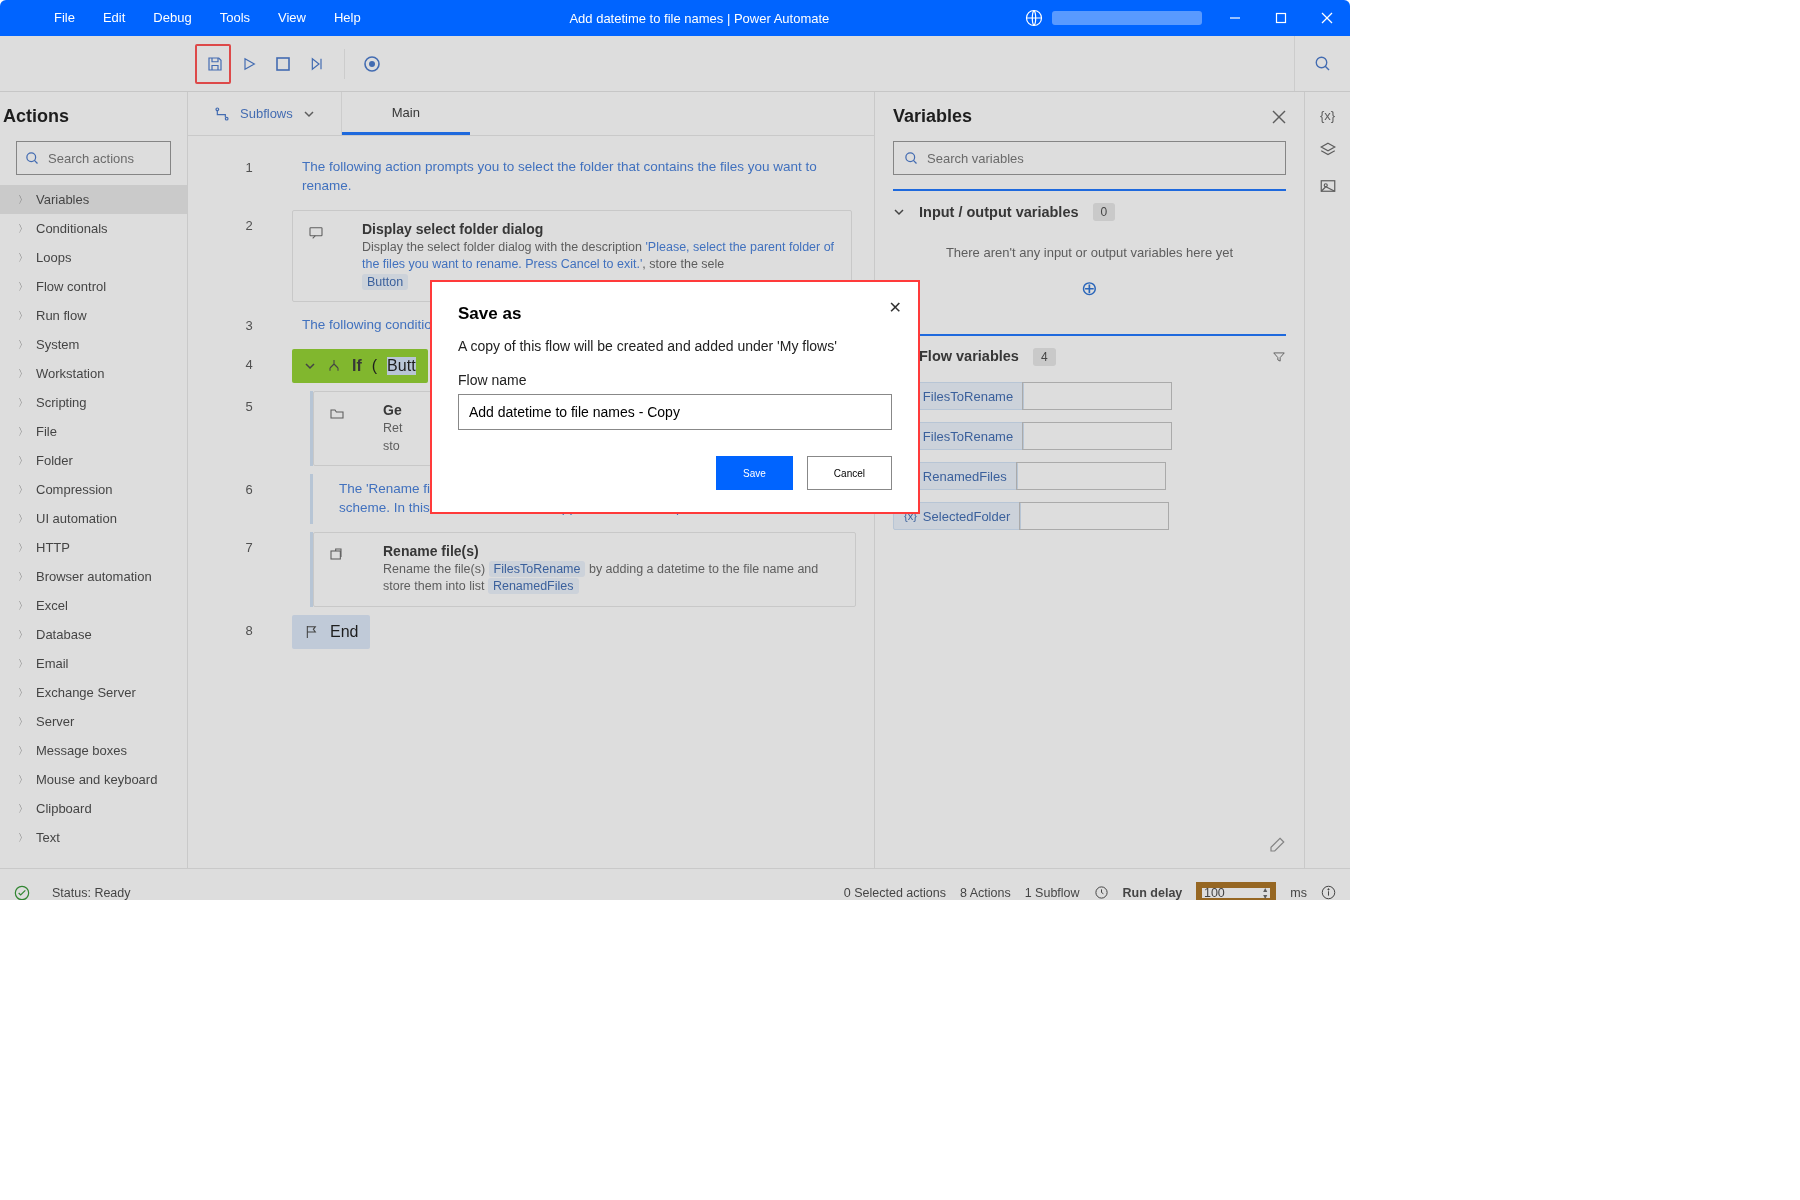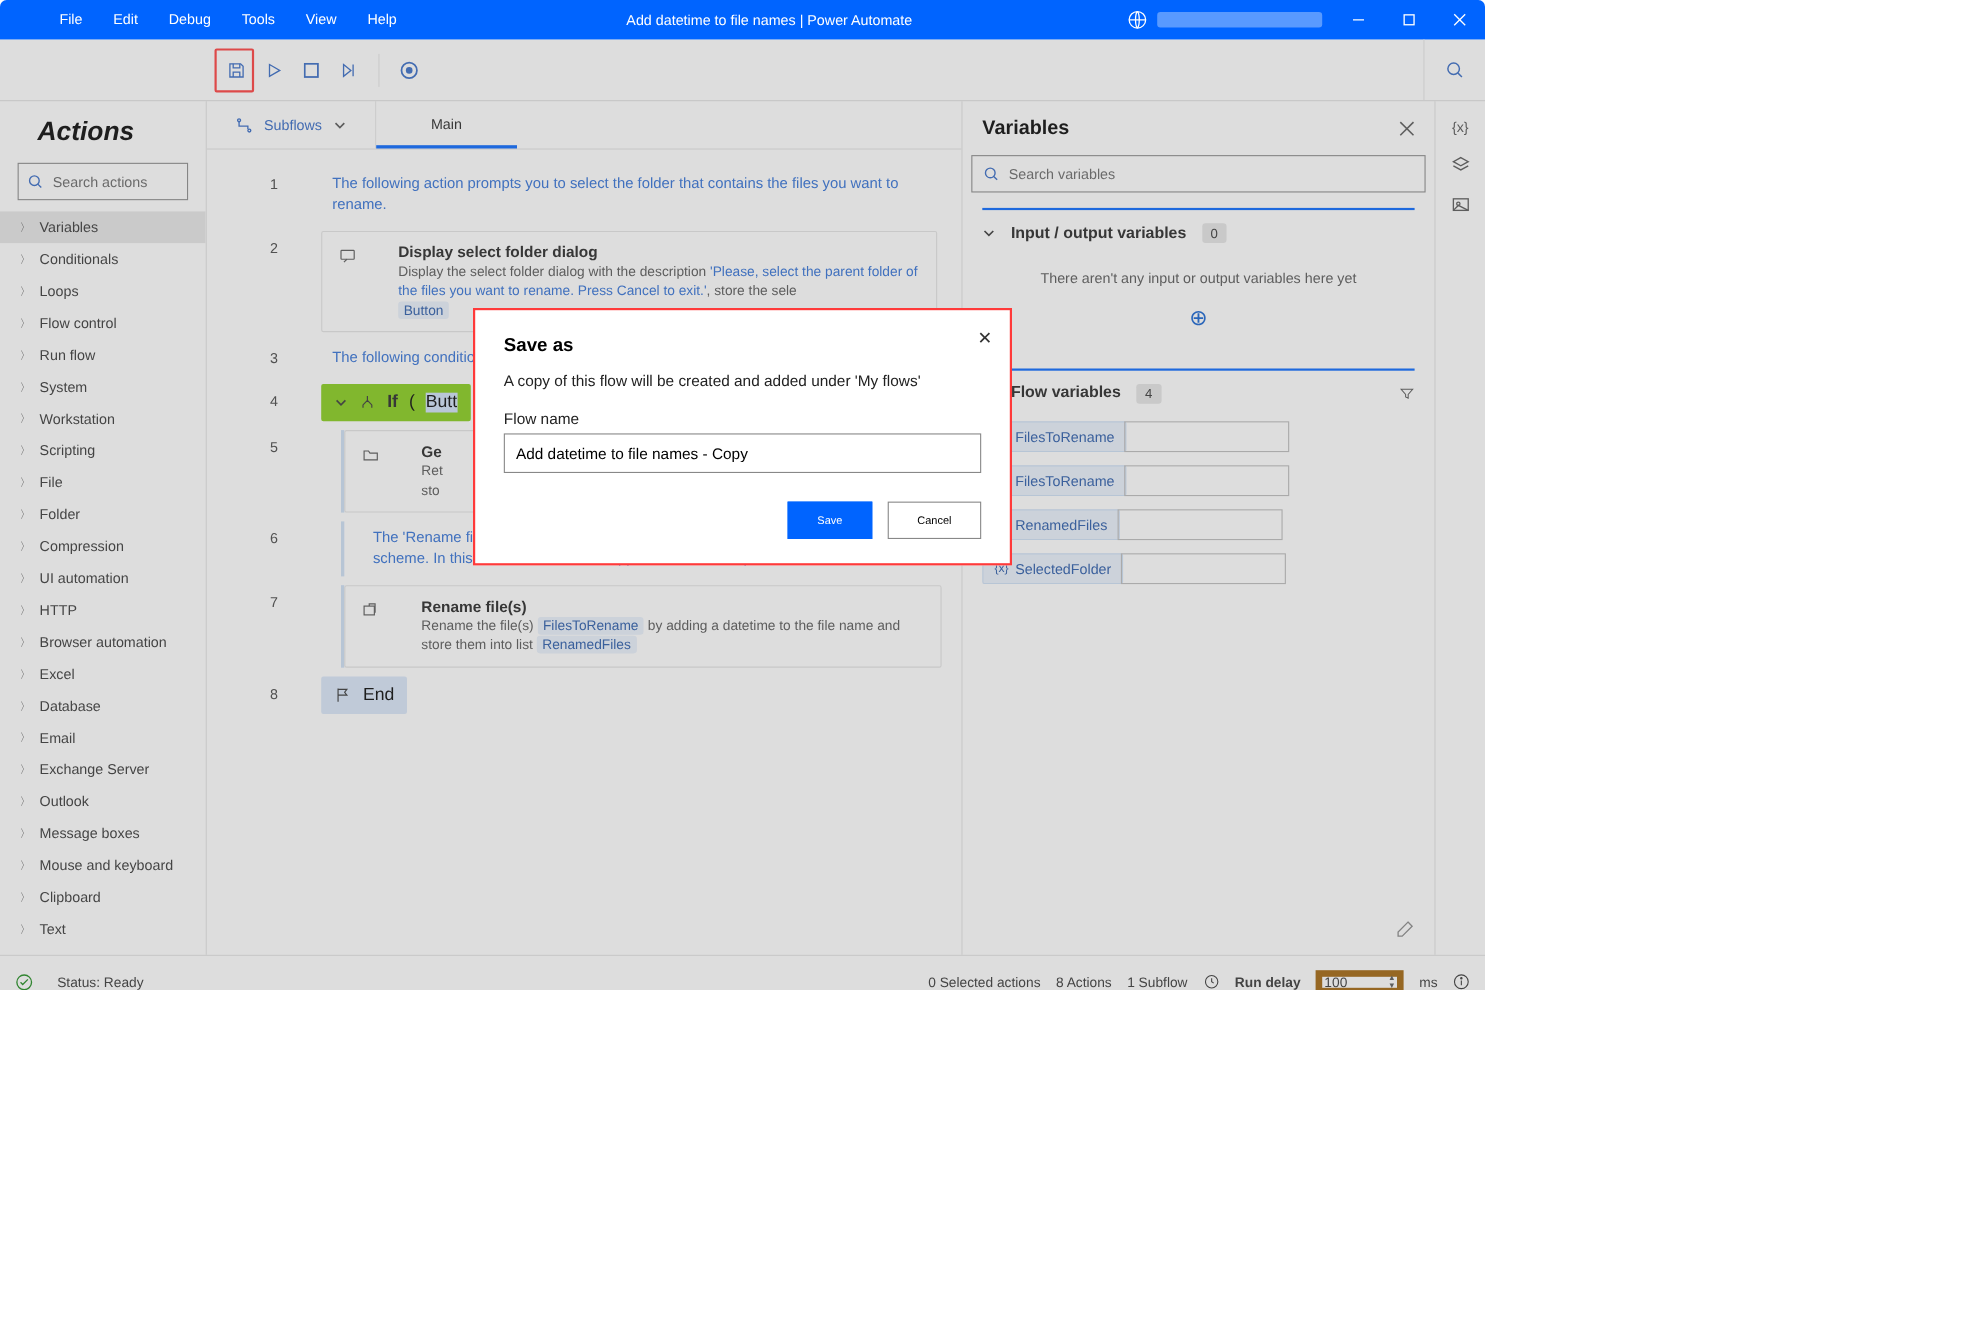--- a/index.html
+++ b/index.html
@@ -18,21 +18,21 @@
 .toolbar { height: 56px; border-bottom: 1px solid #e0e0e0; display: flex; align-items: center; position: relative; }
 .toolbar .group { display:flex; align-items:center; height:100%; padding: 0 10px; }
 .toolbar .sep { width:1px; height:30px; background:#e8e8e8; }
 .tbtn { width:34px;height:34px;display:flex;align-items:center;justify-content:center;color:#3268c5; }
 .savehl { position:absolute; left:195px; top:8px; width:36px; height:40px; border:2px solid #ff3a3a; border-radius:2px; pointer-events:none; }
 .toolbar .searchright { margin-left:auto; width:56px; display:flex; align-items:center; justify-content:center; border-left:1px solid #e8e8e8; height:100%; color:#3268c5; }
 
 
 .cols { display:flex; height: calc(100% - 36px - 56px - 32px); }
 .actions { width:188px; border-right:1px solid #e4e4e4; display:flex; flex-direction:column; }
-.actions h2 { font-size:24px; font-weight:600; padding:14px 34px 10px;font-style:italic; }
+.actions h2 { font-size:18px; font-weight:600; padding:14px 3px 10px; }
 .searchbox { margin:4px 16px 10px; height:34px; border:1px solid #8a8a8a; display:flex; align-items:center; color:#666; font-size:13px; padding:0 8px; gap:8px; }
 .actlist { flex:1; overflow:hidden; }
 .actitem { height:29px; display:flex; align-items:center; font-size:13px; color:#333; padding-left:18px; gap:8px; }
 .actitem.sel { background:#e6e6e6; }
 .actitem .chev { color:#555; font-size:10px; }
 
 
 .designer { flex:1; display:flex; flex-direction:column; min-width:0; }
 .tabrow { height:44px; display:flex; align-items:stretch; border-bottom:1px solid #e4e4e4; }
 .subflowsbtn { display:flex;align-items:center;gap:10px;padding:0 26px;color:#3268c5;font-size:13px;border-right:1px solid #e8e8e8; }
@@ -50,21 +50,21 @@
 .ifrow { display:flex;align-items:center;gap:10px;background:#84cc16;border-radius:2px;padding:8px 12px;margin-left:0;max-width:560px; }
 .ifrow .kw { font-weight:600; color:#222;}
 .endrow { display:flex;align-items:center;gap:10px;background:#d8e6f9;border-radius:2px;padding:8px 12px;max-width:560px; }
 .nestwrap { margin-left:18px; border-left:3px solid #cddff5; padding-left:0; }
 
 
 .vars { width:430px; border-left:1px solid #e4e4e4; display:flex; flex-direction:column; position:relative;}
 .vars .hdr { display:flex;align-items:center;padding:14px 18px 10px;}
 .vars h2 { font-size:18px; font-weight:600; flex:1;}
 .vars .close { color:#555; }
-.vsearch { margin:4px 8px 14px; height:34px; border:1px solid #8a8a8a; display:flex;align-items:center;padding:16px 10px;gap:8px;color:#666;font-size:13px;}
+.vsearch { margin:4px 18px 14px; height:34px; border:1px solid #8a8a8a; display:flex;align-items:center;padding:16px 10px;gap:8px;color:#666;font-size:13px;}
 .section { margin:0 18px 20px; border-top:2px solid #0064ff;}
 .section .shdr { display:flex;align-items:center;gap:14px;padding:12px 0 10px; font-size:14.5px; color:#222; font-weight:600;}
 .badge { background:#e4e4e4;color:#333;border-radius:3px;padding:2px 8px;font-size:12px;font-weight:400;}
 .empty { text-align:center;color:#555;font-size:13px;padding:14px 0 10px;}
 .plus { text-align:center;color:#1060d0;font-size:20px;padding:6px 0 14px;}
 .section2 .shdr { justify-content:space-between;}
 .varchips { display:flex;flex-direction:column;gap:12px;padding-top:6px;}
 .chipwrap { display:flex; }
 .chip { background:#e8f0fb;border:1px solid #cddff5;color:#2658a8;font-size:13px;padding:4px 10px;border-radius:2px;display:flex;align-items:center;gap:6px;}
 .chip .xb { font-size:11px;}
@@ -254,21 +254,21 @@
       <div class="actitem">
           <span class="chev">〉</span>
           <span>Email</span>
         </div>
       <div class="actitem">
           <span class="chev">〉</span>
           <span>Exchange Server</span>
         </div>
       <div class="actitem">
           <span class="chev">〉</span>
-          <span>Outlook</span>
+          <span>Server</span>
         </div>
       <div class="actitem">
           <span class="chev">〉</span>
           <span>Message boxes</span>
         </div>
       <div class="actitem">
           <span class="chev">〉</span>
           <span>Mouse and keyboard</span>
         </div>
       <div class="actitem">

